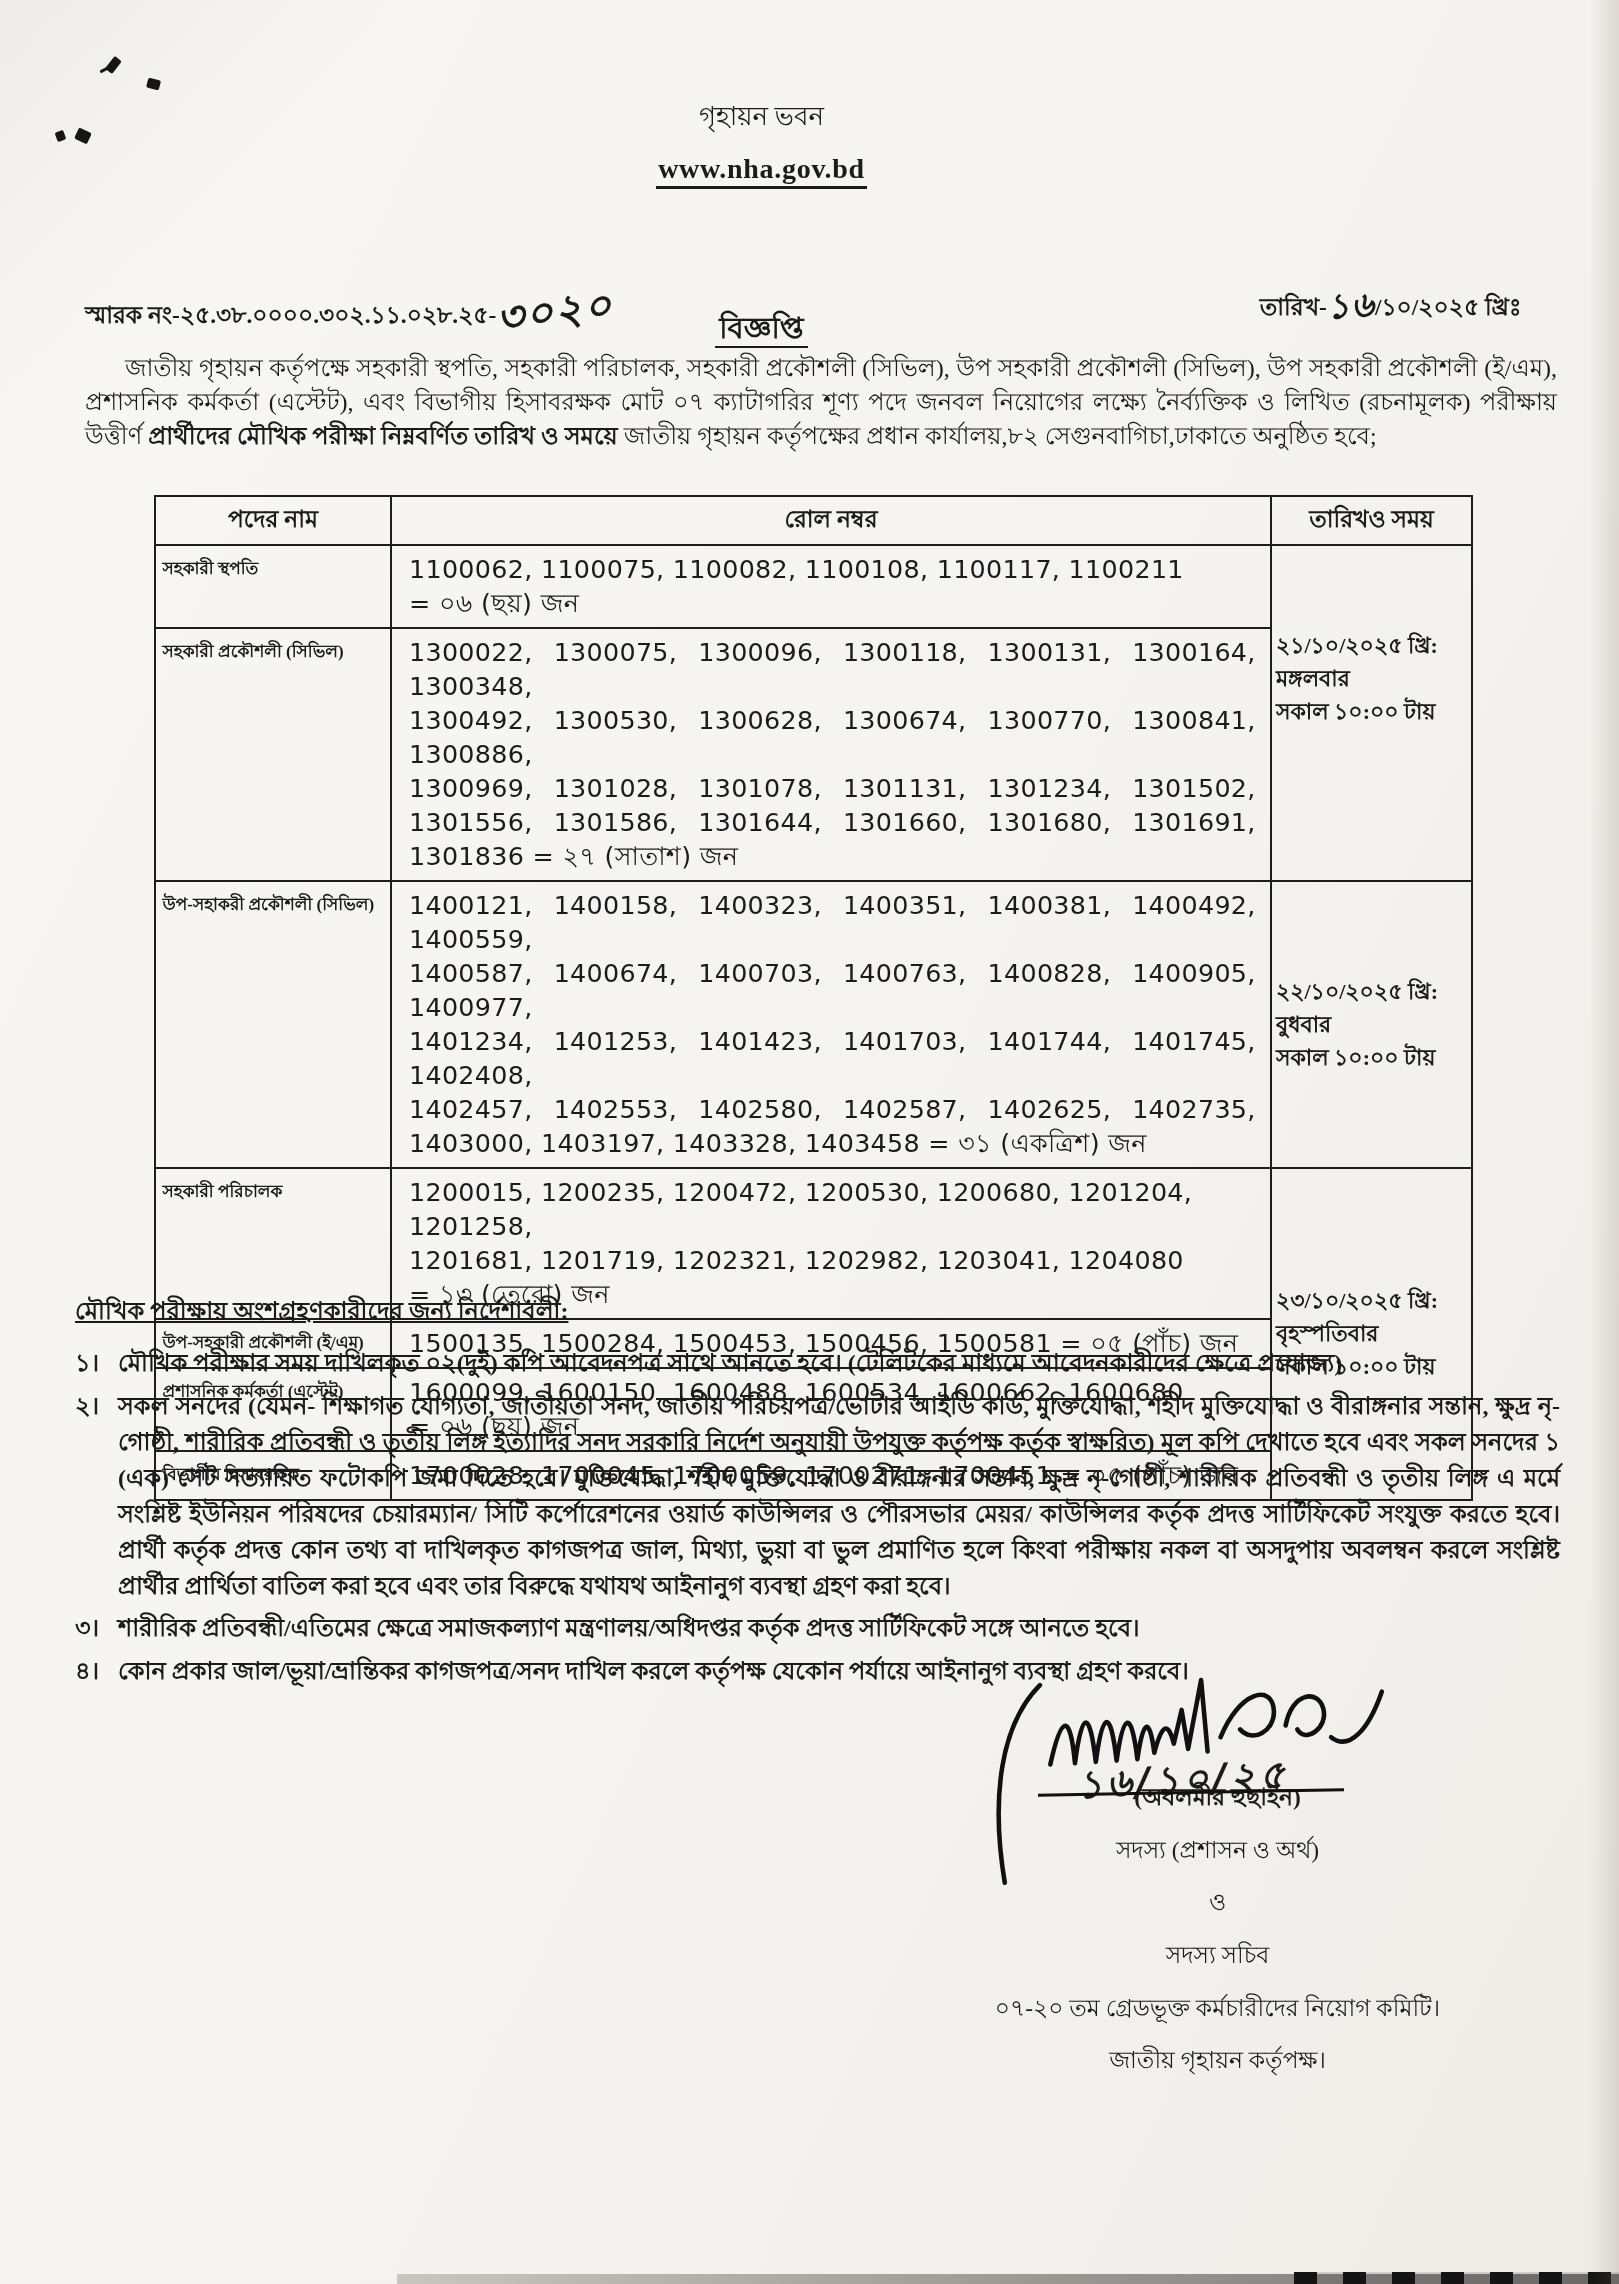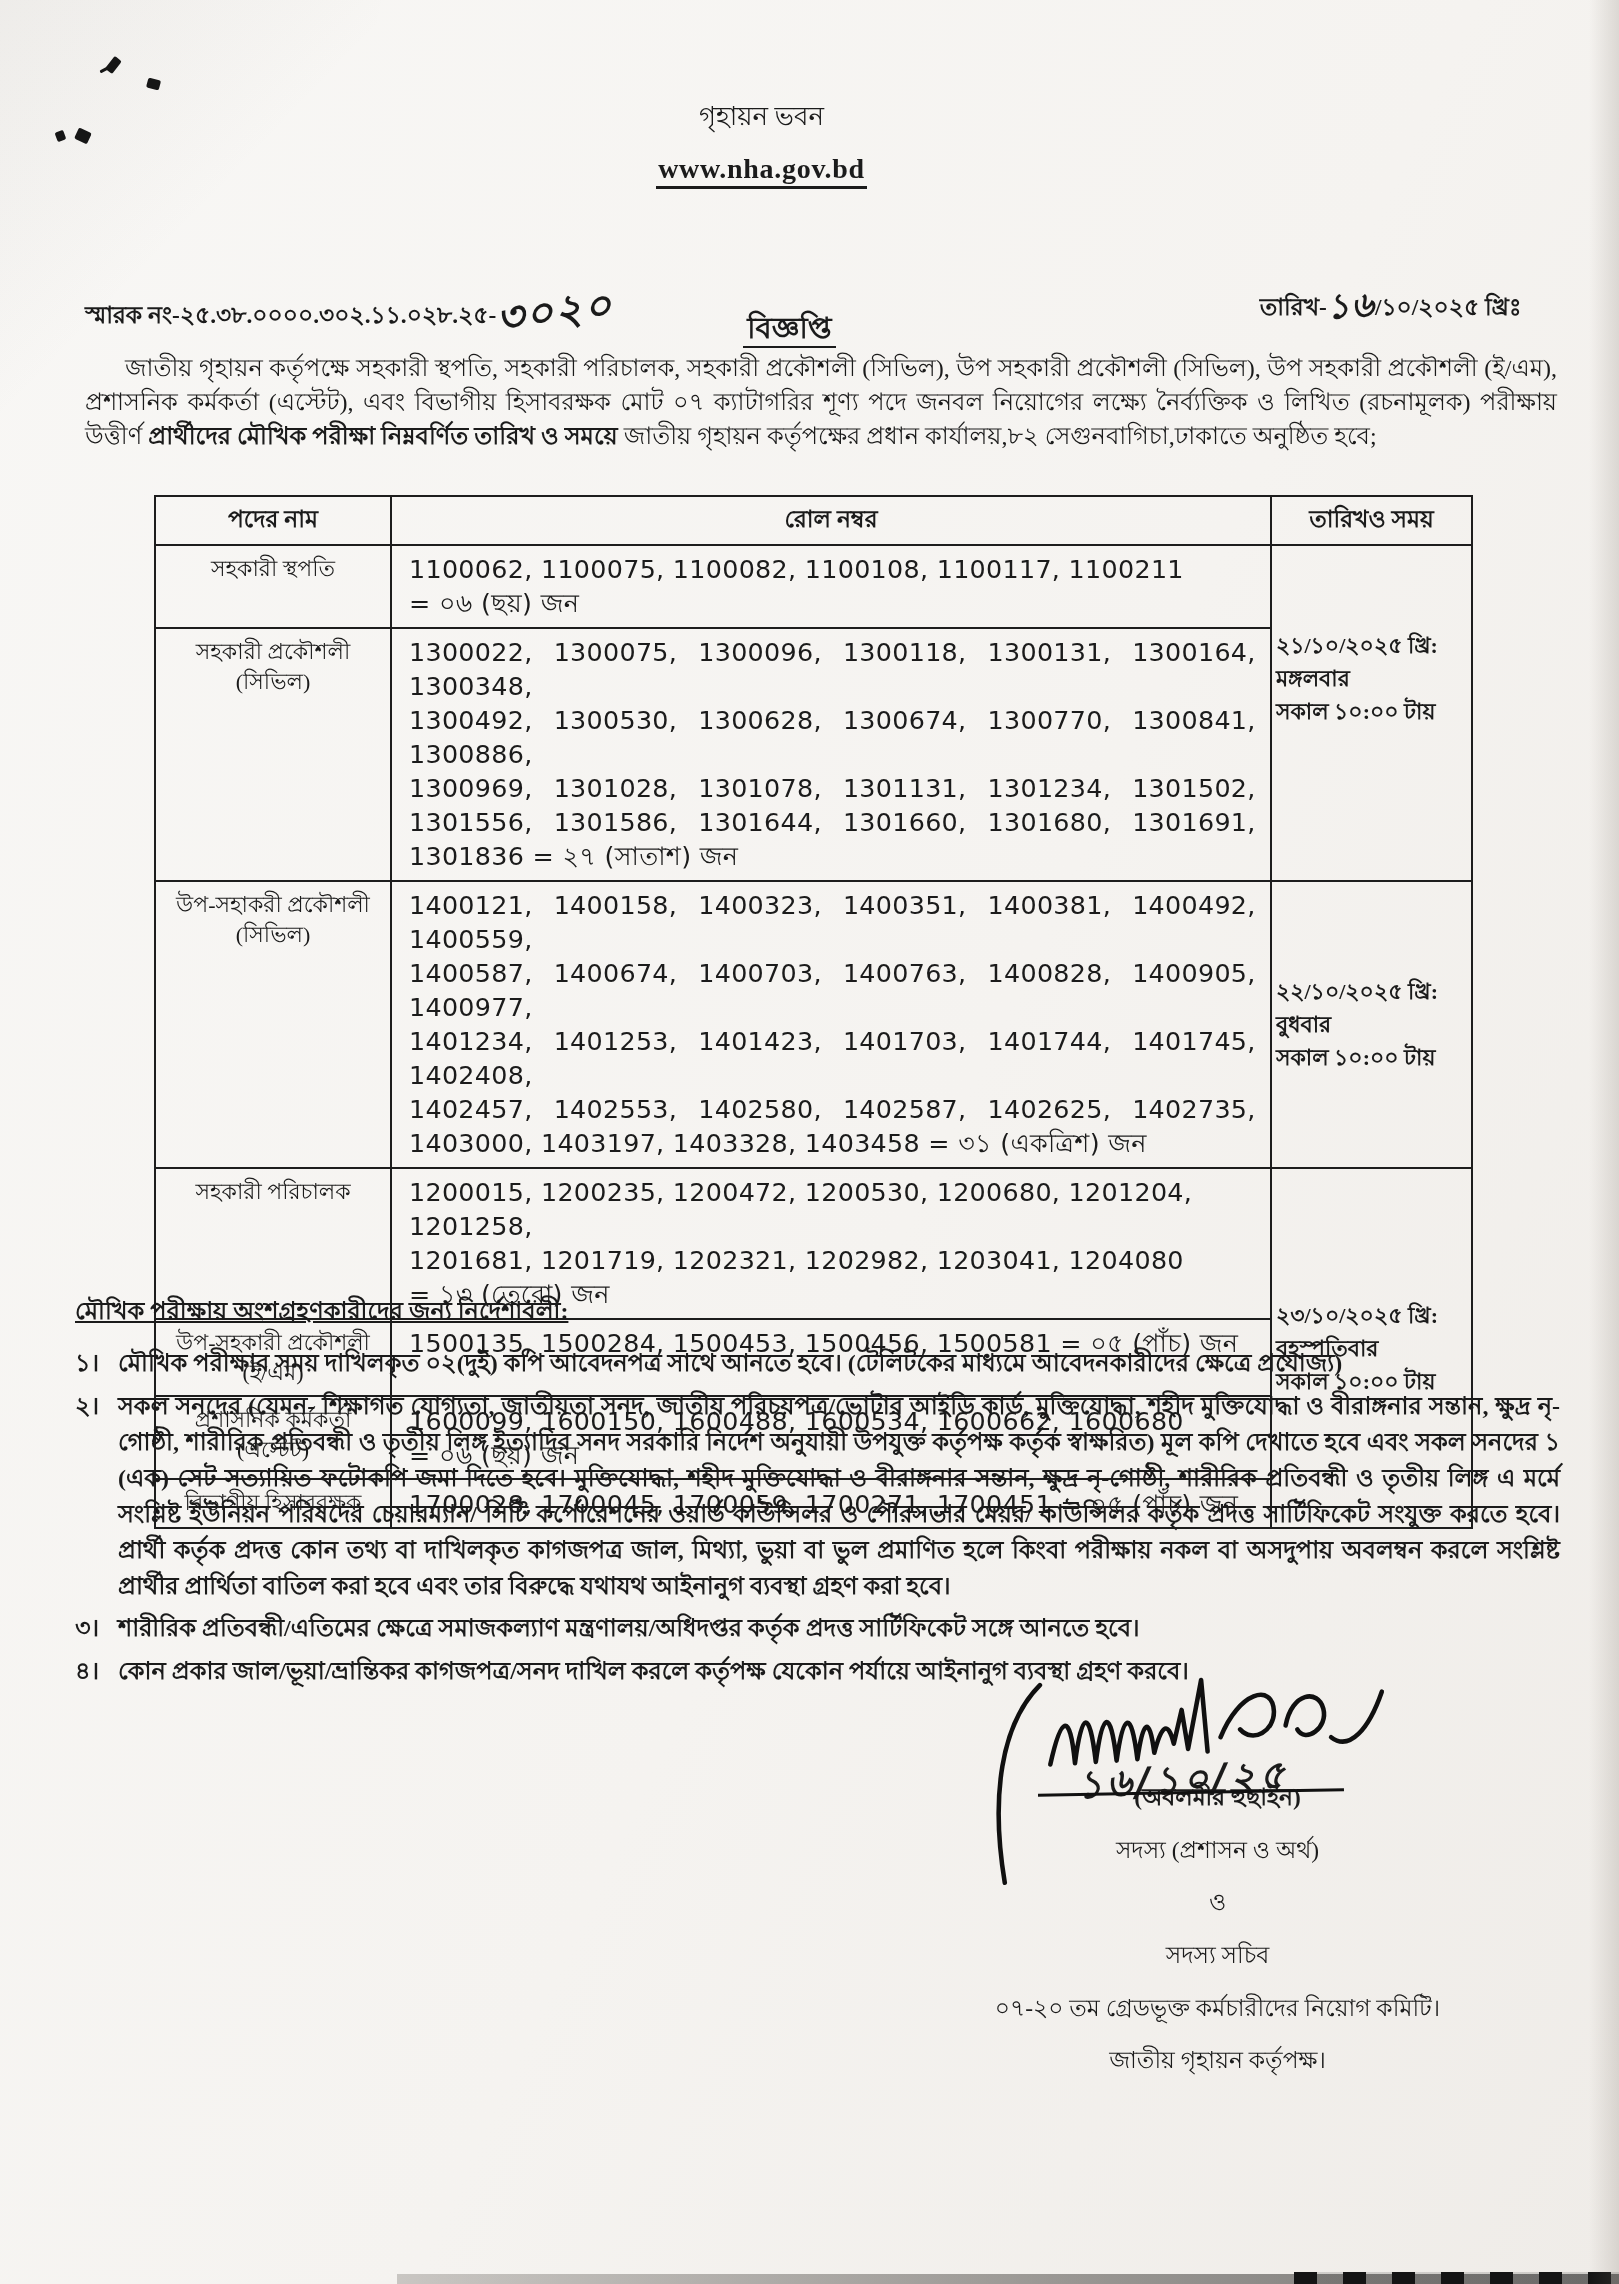--- a/index.html
+++ b/index.html
@@ -23,32 +23,32 @@
   .hdr .web{font-size:28px;font-weight:700;letter-spacing:0.7px;display:inline-block;
     border-bottom:3.3px solid #1b1b1b;padding:0 2.6px 1.3px;}
   
   .memoRow{position:absolute;top:258px;left:85px;right:78px;height:78px;font-weight:700;}
   .memoLeft{position:absolute;left:0;top:18px;font-size:23.4px;white-space:nowrap;}
   .memoRight{position:absolute;right:19.5px;top:18px;font-size:23.4px;white-space:nowrap;}
   .hw{font-family:"DejaVu Sans",sans-serif;font-style:italic;font-weight:600;}
   .hwNum{display:inline-block;font-size:42px;letter-spacing:2px;transform:rotate(-7deg) translateY(2.6px);}
   .hwDay{display:inline-block;font-size:35px;letter-spacing:1.3px;transform:translateY(2.6px) rotate(-3deg);}
   
-  .title{position:absolute;top:305px;left:0;width:1523px;text-align:center;font-size:29px;font-weight:700;padding-left:28px;}
+  .title{position:absolute;top:305px;left:0;width:1523px;text-align:center;font-size:29px;font-weight:700;}
   .title span{border-bottom:2.6px solid #1b1b1b;padding:0 3.9px 2px;}
   
   .intro{position:absolute;top:351px;left:85px;width:1472px;
     font-size:24px;line-height:34px;text-align:justify;text-indent:40px;}
   .intro b{font-weight:700;}
   
   .tableWrap{position:absolute;top:495px;left:154px;width:1319px;}
   table{width:100%;border-collapse:collapse;}
   th,td{border:2px solid #1d1d1d;}
   th{font-size:23.4px;font-weight:700;padding:3.9px 5.2px;height:29px;}
-  td.post{font-size:22px;font-weight:400;text-align:center;vertical-align:top;
+  td.post{font-size:17px;font-weight:700;text-align:left;vertical-align:top;
     padding:7.8px 6.5px;line-height:30px;}
   td.rolls{font-family:"DejaVu Sans",sans-serif;font-size:25.4px;
     padding:6.5px 14.3px 6.5px 17px;vertical-align:top;letter-spacing:0.3px;}
   .roll-line{line-height:34px;}
   .roll-line.just{text-align:justify;text-align-last:justify;}
   td.date{font-size:22px;font-weight:700;text-align:left;vertical-align:middle;
     line-height:33px;padding:3.9px;}
   td.date.top{vertical-align:top;padding-top:83px;}
   
   .instr{position:absolute;top:1292px;left:75px;width:1485px;}

